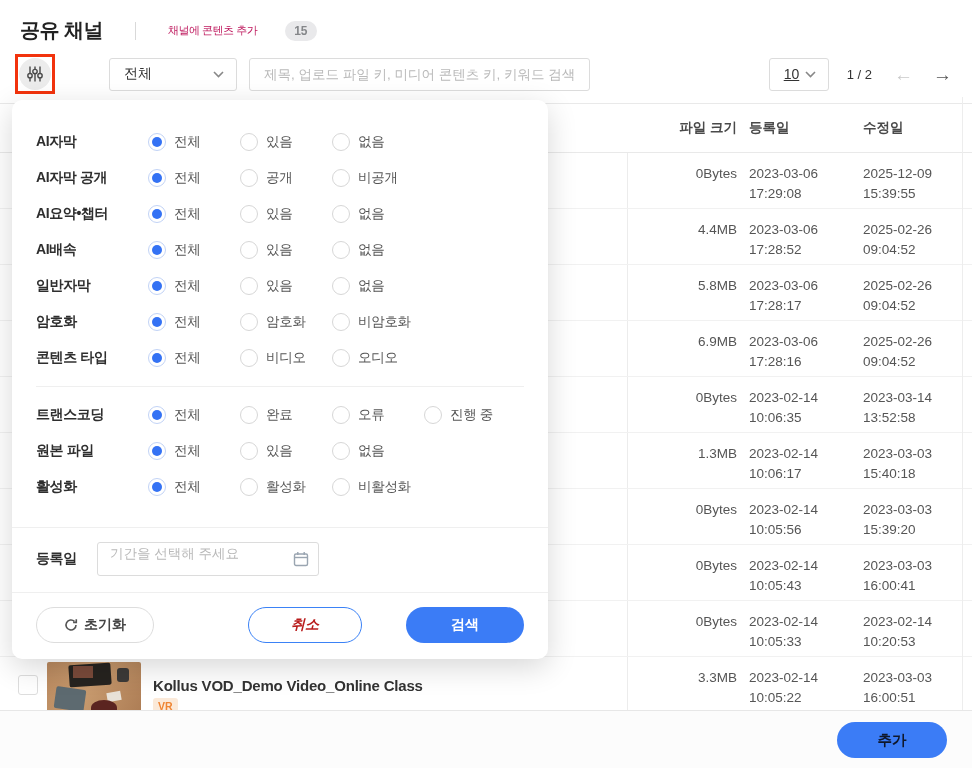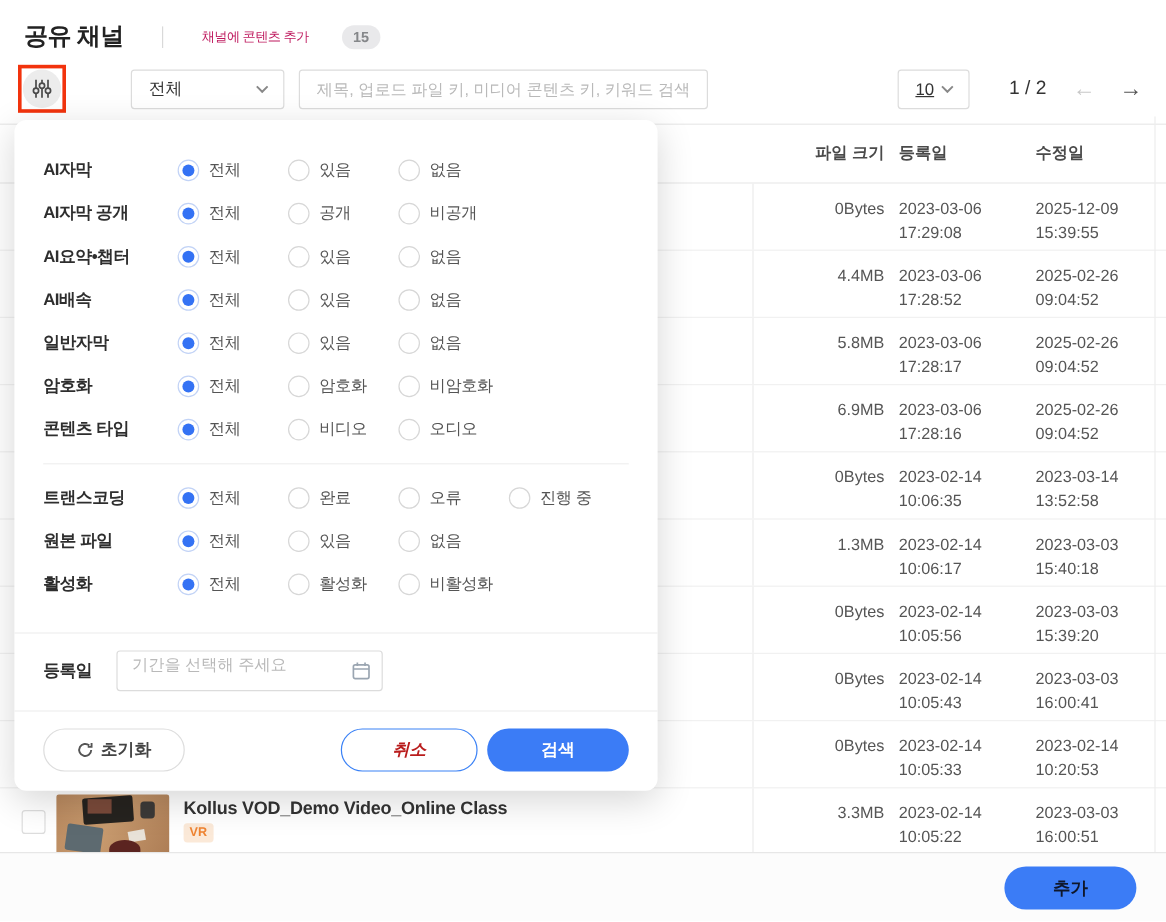--- a/index.html
+++ b/index.html
@@ -24,21 +24,21 @@
   .selectbox { height:33px; border:1px solid #dcdcdc; border-radius:3px; background:#fff; display:flex;
                align-items:center; padding:0 12px 0 14px; font-size:14px; color:#333; cursor:pointer; }
   .selectbox .chev { margin-left:auto; }
   .cat-select { width:128px; }
   .search-input { margin-left:12px; width:341px; height:33px; border:1px solid #dcdcdc; border-radius:3px;
                   padding:0 14px; font-size:13.5px; color:#333; outline:none;
                   font-family:"Liberation Sans","DejaVu Sans",sans-serif; }
   .search-input::placeholder { color:#b9b9b9; }
   .tb-spacer { flex:1; }
   .size-select { width:60px;text-decoration:underline; }
-  .page-label { margin-left:33px; font-size:16px; color:#333; }
+  .page-label { margin-left:18px; font-size:13px; color:#333; }
   .pg-arrow { font-size:19px; line-height:1; cursor:pointer; }
   .pg-prev { margin-left:22px; color:#c9c9c9; }
   .pg-next { margin-left:20px; color:#555; }
 
   
   .list-top-divider { border-top:1px solid #e9e9e9; }
   .right-edge-line { position:absolute; left:962px; top:97px; width:1px; height:613px; background:#ededed; }
   .thead { display:flex; align-items:center; height:49px; padding:0 12px 0 18px;
            border-bottom:1px solid #e9e9e9; font-size:13.5px; font-weight:bold; color:#4a4a4a; }
   .trow { display:flex; height:56px; padding:0 12px 0 18px; border-bottom:1px solid #f1f1f1; }
@@ -56,21 +56,21 @@
   .thumb { width:94px; height:52px; border-radius:2px; flex:none; position:relative; overflow:hidden;
            background:linear-gradient(115deg,#b9895f 0%,#c79a6e 45%,#ad7d55 100%); align-self:flex-start; margin-top:5px; }
   .thumb .laptop { position:absolute; left:22px; top:2px; width:42px; height:22px; background:#26231f;
                    border-radius:2px; transform:rotate(-4deg); }
   .thumb .screen { position:absolute; left:26px; top:4px; width:20px; height:12px; background:#7a4a3a; }
   .thumb .tablet { position:absolute; left:8px; top:26px; width:30px; height:22px; background:#5d6a70;
                    transform:rotate(8deg); border-radius:2px; }
   .thumb .cup { position:absolute; left:70px; top:6px; width:12px; height:14px; background:#3c3a38; border-radius:3px; }
   .thumb .person { position:absolute; left:44px; top:38px; width:26px; height:16px; background:#5b2420; border-radius:50% 50% 0 0; }
   .thumb .paper { position:absolute; left:60px; top:30px; width:14px; height:9px; background:#e8e2d8; transform:rotate(-10deg); }
-  .row-main { margin-left:12px; align-self:flex-start; margin-top:8px; }
+  .row-main { margin-left:12px; align-self:flex-start; margin-top:20px; }
   .row-title { font-size:15px; font-weight:bold; color:#333; letter-spacing:-0.2px; }
   .vr-badge { display:inline-block; margin-top:4px; background:#fbe9d8; color:#ef8432; font-size:10.5px;
               font-weight:bold; padding:2px 5px; border-radius:3px; }
 
   
   .footer { position:absolute; left:0; right:0; bottom:0; height:58px; background:#fcfcfc;
             border-top:1px solid #e7e7e7; }
   .add-btn { position:absolute; right:25px; top:11px; width:110px; height:36px; border:none;
              border-radius:18px; background:#3b7cf6; color:#0f172a; font-size:14.5px; font-weight:bold;
              cursor:pointer; font-family:"Liberation Sans","DejaVu Sans",sans-serif; }
@@ -89,21 +89,21 @@
   .ftext { font-size:13.5px; color:#555; letter-spacing:-0.3px; }
   .pdivider { border-top:1px solid #efefef; margin:10px 24px; }
   .pdate-sec { border-top:1px solid #efefef; margin-top:22px; padding:14px 24px 16px 24px;
                display:flex; align-items:center; }
   .pdate-sec .flabel { width:61px; }
   .date-input-wrap { position:relative; width:222px; }
   .date-input { width:222px; height:34px; border:1px solid #dcdcdc; border-radius:3px; padding:0 34px 12px 12px;
                 font-size:13.5px; color:#333; outline:none; font-family:"Liberation Sans","DejaVu Sans",sans-serif; }
   .date-input::placeholder { color:#b9b9b9; }
   .cal-icon { position:absolute; right:10px; top:9px; }
-  .pfooter { border-top:1px solid #efefef; padding:14px 24px 16px 24px; display:flex; align-items:center; }
+  .pfooter { border-top:1px solid #efefef; padding:14px 24px 16px 24px; display:flex; align-items:center;gap:36px; }
   .pill-btn { height:36px; border-radius:18px; font-size:14px; font-weight:bold; cursor:pointer;
               display:flex; align-items:center; justify-content:center;
               font-family:"Liberation Sans","DejaVu Sans",sans-serif; }
   .btn-reset { width:118px; border:1px solid #ddd; background:#fff; color:#444; gap:6px; }
   .btn-cancel { width:114px; border:1px solid #3b82f6; background:#fff; color:#b91c1c; margin-left:auto;font-style:italic; }
   .btn-search { width:118px; border:none; background:#3b7cf6; color:#fff; margin-left:8px; }
 </style>
 </head>
 <body>
 

